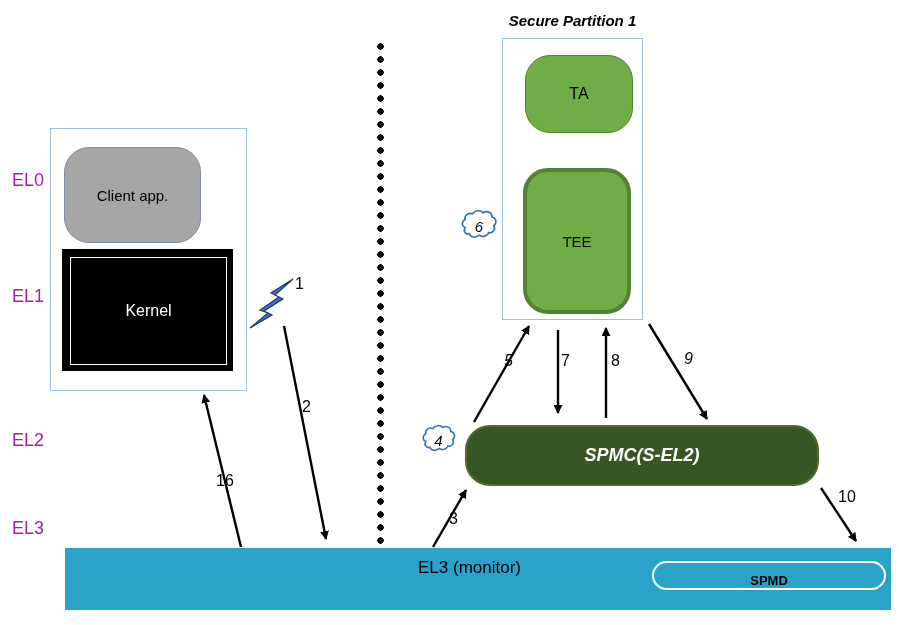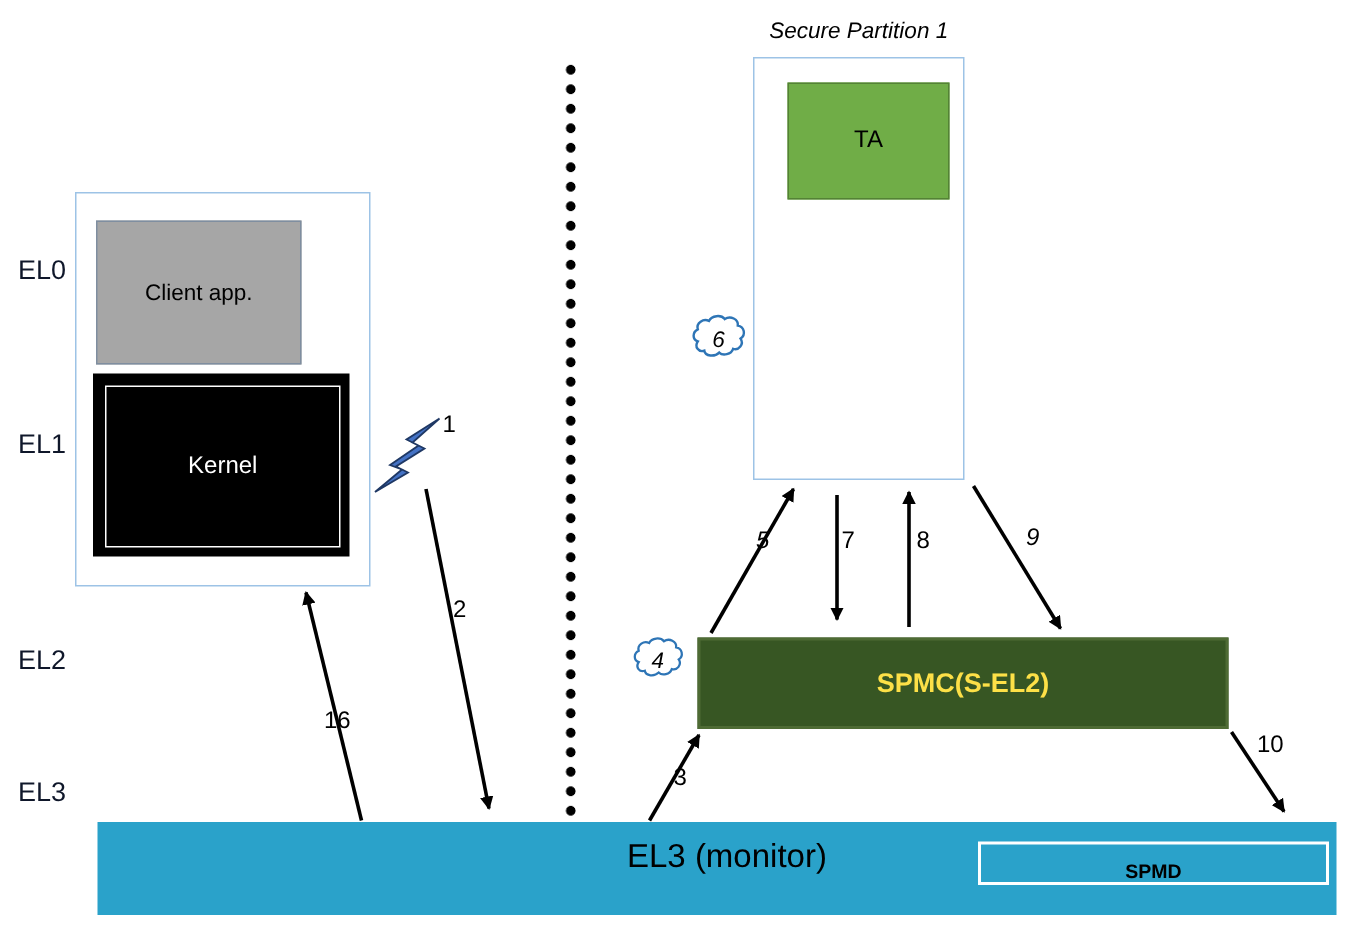--- a/index.html
+++ b/index.html
@@ -1,29 +1,29 @@
 <!DOCTYPE html>
 <html style="--client-app-fill: #a6a6a6; --client-app-border: #7f8ea0; --green-fill: #70ad47; --green-border: #548235; --spmc-fill: #375623; --spmc-border: #4e6b34; --el3-fill: #2aa2ca; --container-border: #9dc3e6; --bolt-fill: #4472c4; --cloud-border: #2e75b6; --arrow-color: #000000;"><head>
 <meta charset="utf-8">
 <style>
   html,body{margin:0;padding:0;background:#fff;font-family:"Liberation Sans",sans-serif;}
   .canvas{position:relative;width:899px;height:625px;background:#fff;overflow:hidden;}
   .abs{position:absolute;box-sizing:border-box;}
-  .el-label{font-size:18px;color:#0f172a;}
+  .el-label{font-size:18px;color:#a21caf;}
   .container-box{border:1px solid var(--container-border,#9dc3e6);background:#fff;}
   .title-italic{font-style:italic;font-size:15px;color:#000;text-align:center;}
-  .center{display:flex;align-items:center;justify-content:center;}
+  .center{display:flex;align-items:center;justify-content:center;border-radius:25px;}
   .client-app{background:var(--client-app-fill,#a6a6a6);border:1px solid var(--client-app-border,#7f8ea0);font-size:15px;color:#000;}
   .kernel{background:#000;padding:8px;}
   .kernel-inner{width:100%;height:100%;border:1px solid #fff;color:#fff;font-size:16px;display:flex;align-items:center;justify-content:center;}
   .green-box{background:var(--green-fill,#70ad47);border:1px solid var(--green-border,#548235);font-size:16px;color:#000;}
   .tee-box{background:var(--green-fill,#70ad47);border:4px solid var(--green-border,#548235);font-size:15px;color:#000;}
-  .spmc{background:var(--spmc-fill,#375623);border:2px solid var(--spmc-border,#4e6b34);color:#fde047;font-weight:bold;font-size:18px;}
+  .spmc{background:var(--spmc-fill,#375623);border:2px solid var(--spmc-border,#4e6b34);color:#ffffff;font-weight:bold;font-size:18px;font-style:italic;}
   .el3-bar{background:var(--el3-fill,#2aa2ca);}
-  .monitor-label{font-size:22px;color:#000;}
+  .monitor-label{font-size:17px;color:#000;}
   .spmd{border:2px solid #fff;font-weight:bold;font-size:13px;color:#000;}
   .dotted{width:7px;background-image:radial-gradient(circle,#000 3px,transparent 3.4px);background-size:7px 13px;background-repeat:repeat-y;}
   .flow-label{font-size:16px;color:#000;}
   .it{font-style:italic;}
   .cloud-num{font-style:italic;font-size:15px;color:#000;text-align:center;}
   svg.layer{position:absolute;left:0;top:0;width:899px;height:625px;pointer-events:none;}
   .arrow{stroke:var(--arrow-color,#000);stroke-width:2.4px;fill:none;}
   .bolt{fill:var(--bolt-fill,#4472c4);stroke:#1f3864;stroke-width:1.2px;}
   .cloud{fill:#fff;stroke:var(--cloud-border,#2e75b6);stroke-width:2.6px;}
 </style>
@@ -42,24 +42,27 @@
     <span>Client app.</span>
   </div>
   <div class="abs kernel" style="left:62px;top:249px;width:171px;height:122px;">
     <div class="kernel-inner">
       <span>Kernel</span>
     </div>
   </div>
 
   <div class="abs dotted" style="left:377px;top:40px;height:508px;"></div>
 
-  <div class="abs title-italic" style="left:490px;top:12px;width:165px;">Secure Partition 1</div>
+  <div class="abs title-italic" style="left:490px;top:12px;width:165px;font-weight:bold;">Secure Partition 1</div>
   <div class="abs container-box" style="left:502px;top:38px;width:141px;height:282px;"></div>
   <div class="abs green-box center" style="left:525px;top:55px;width:108px;height:78px;">
     <span>TA</span>
+  </div>
+  <div class="abs tee-box center" style="left:523px;top:168px;width:108px;height:146px;">
+    <span>TEE</span>
   </div>
 
   <div class="abs spmc center" style="left:465px;top:425px;width:354px;height:61px;">
     <span>SPMC(S-EL2)</span>
   </div>
 
   <div class="abs el3-bar" style="left:65px;top:548px;width:826px;height:62px;"></div>
   <div class="abs monitor-label" style="left:418px;top:558px;">EL3 (monitor)</div>
   <div class="abs spmd center" style="left:652px;top:561px;width:234px;height:29px;align-items:flex-end;">
     <span>SPMD</span>

